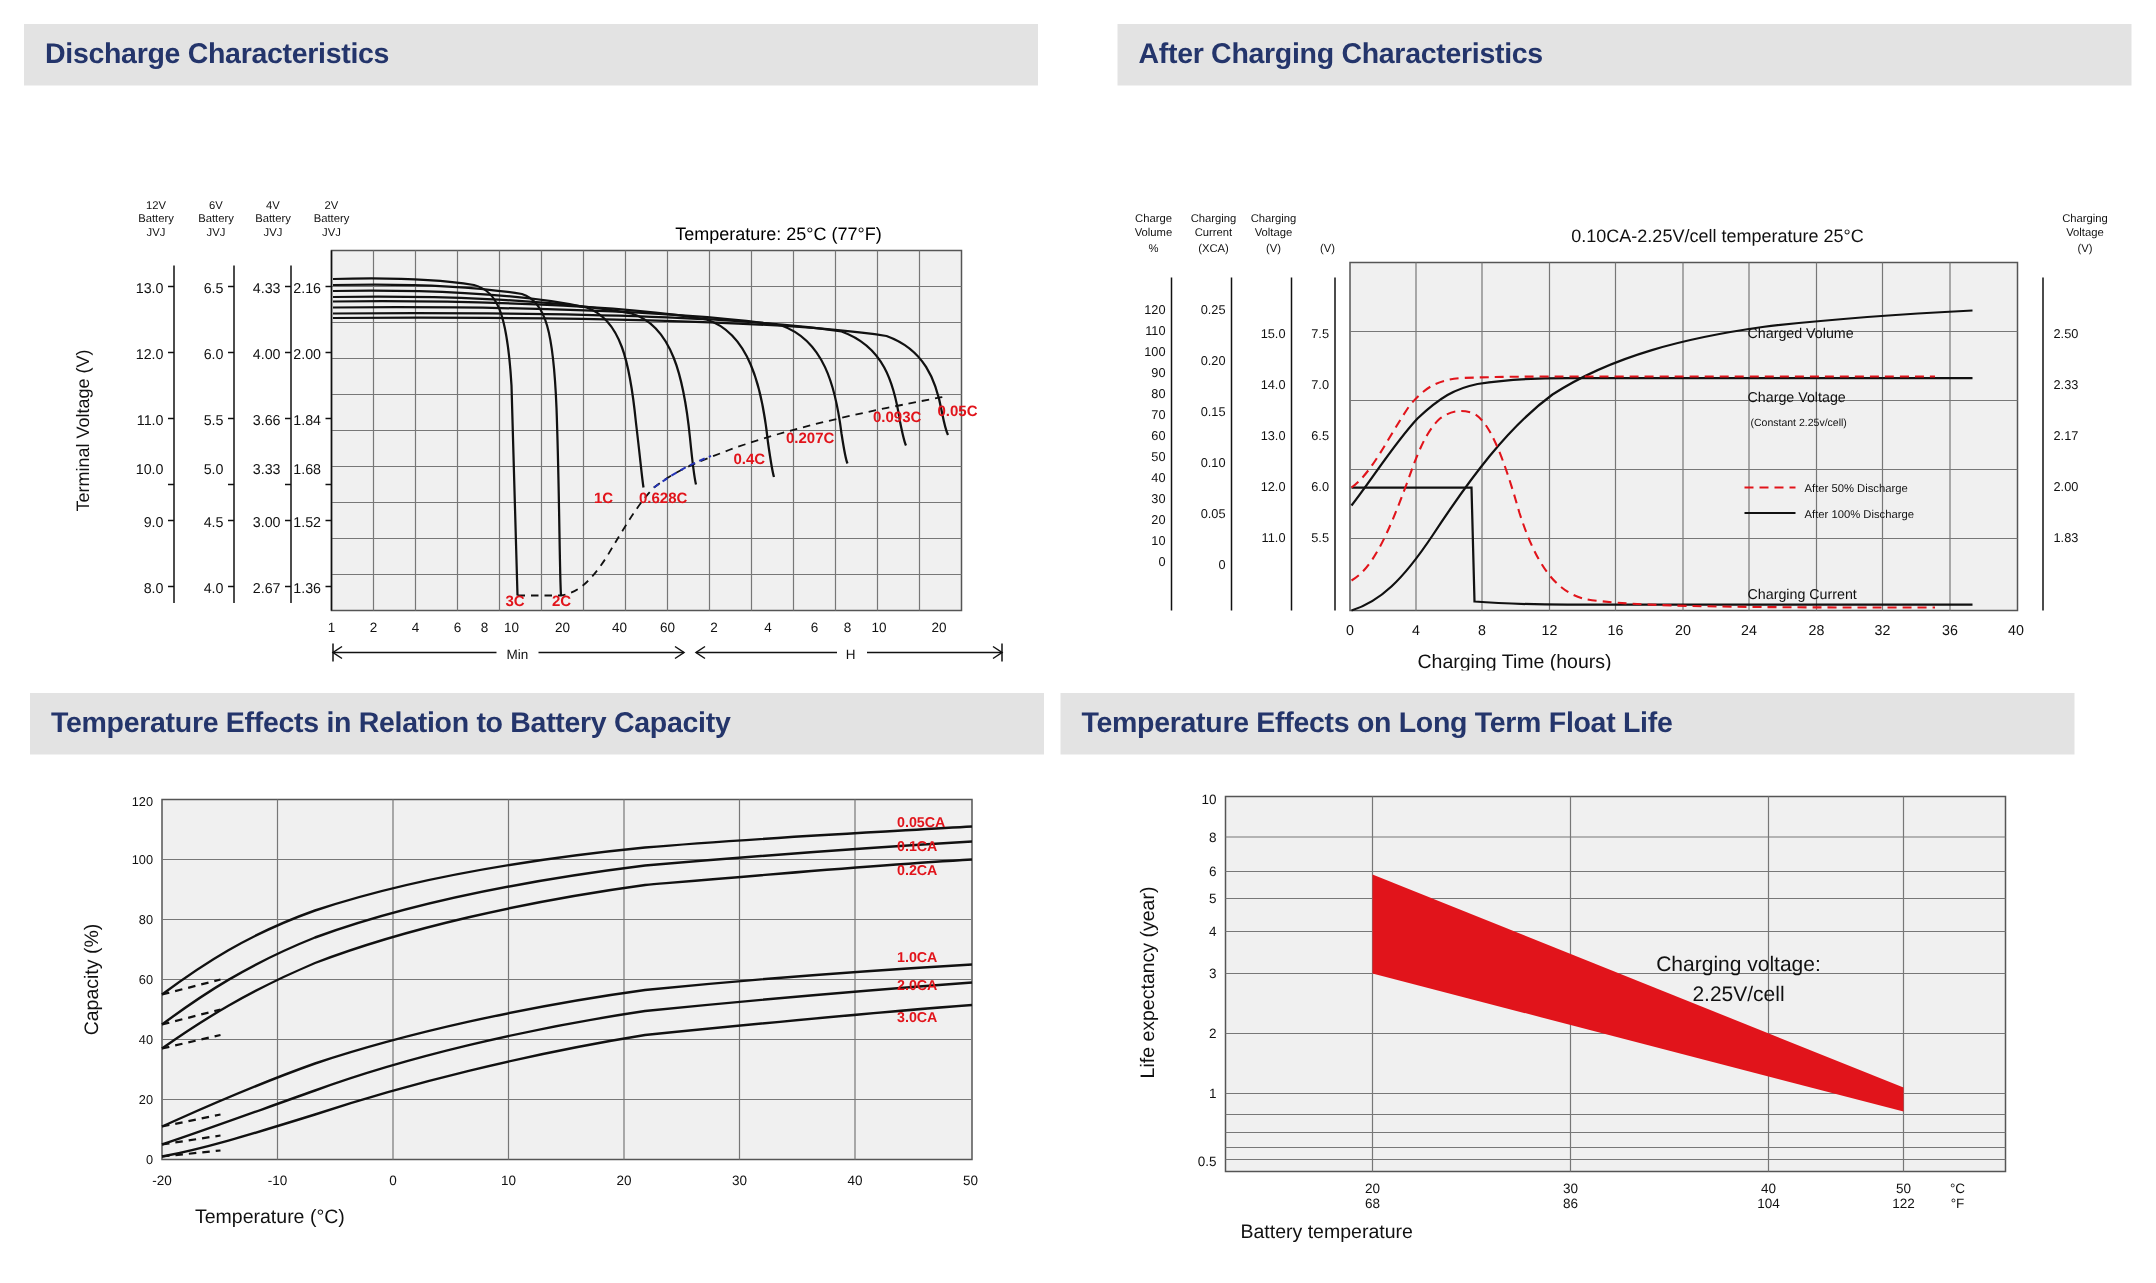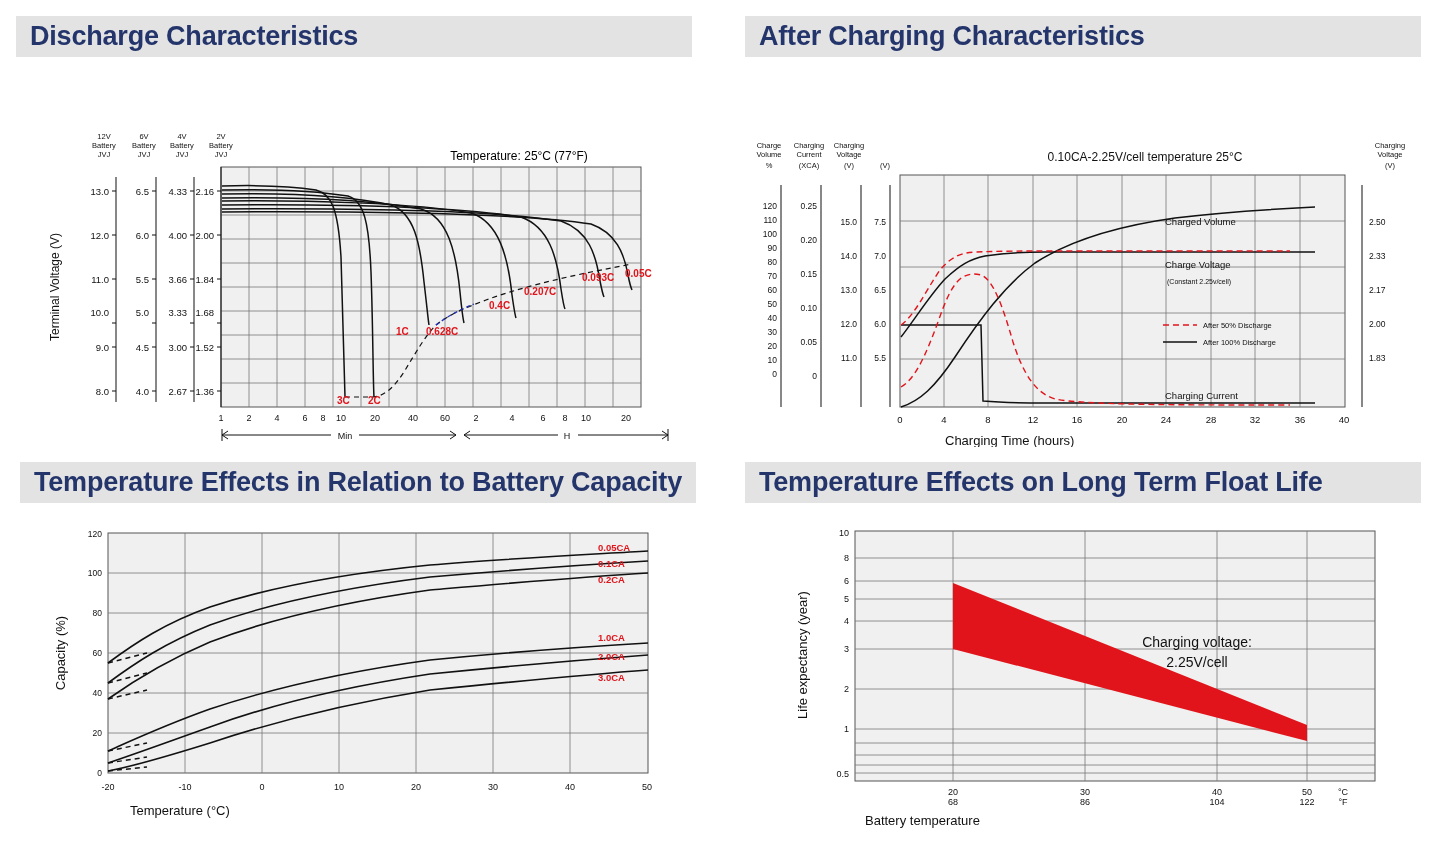--- a/index.html
+++ b/index.html
@@ -9,21 +9,21 @@
     font-family:"Liberation Sans", sans-serif;
     color:#1a1a1a;
     overflow:hidden;
   }
   .page{position:relative;width:1437px;height:855px;}
 
   .panel{position:absolute;}
   .panel-title{
     background:#e3e3e3;
     color:#24356b;
-    font-size:27px;
+    font-size:19px;
     font-weight:bold;
     padding:8px 14px;
     box-sizing:border-box;
     height:41px;
     line-height:25px;
     letter-spacing:-0.2px;
   }
   .plotwrap{position:relative;}
   svg{display:block;}
   .lbl{font-family:"Liberation Sans", sans-serif;}
@@ -425,21 +425,21 @@
           <text x="550" y="287">40</text>
           <text x="627" y="287">50</text>
         </g>
 
         <text class="lbl" x="110" y="312" font-size="13" fill="#111">Temperature (°C)</text>
         <text class="lbl" x="45" y="150" font-size="13" fill="#111" text-anchor="middle" transform="rotate(-90 45 150)">Capacity (%)</text>
       </svg>
     </div>
   </div>
 
-  <div class="panel" style="left:745px;top:462px;width:676px;">
+  <div class="panel" style="left:707px;top:462px;width:676px;">
     <div class="panel-title">Temperature Effects on Long Term Float Life</div>
     <div class="plotwrap">
       <svg width="676" height="340" viewBox="0 0 676 340">
         <rect x="110" y="28" width="520" height="250" fill="#f0f0f0" stroke="#555" stroke-width="1"></rect>
 
         <g stroke="#777" stroke-width="0.8">
           <line x1="110" y1="55" x2="630" y2="55"></line>
           <line x1="110" y1="78" x2="630" y2="78"></line>
           <line x1="110" y1="96" x2="630" y2="96"></line>
           <line x1="110" y1="118" x2="630" y2="118"></line>

